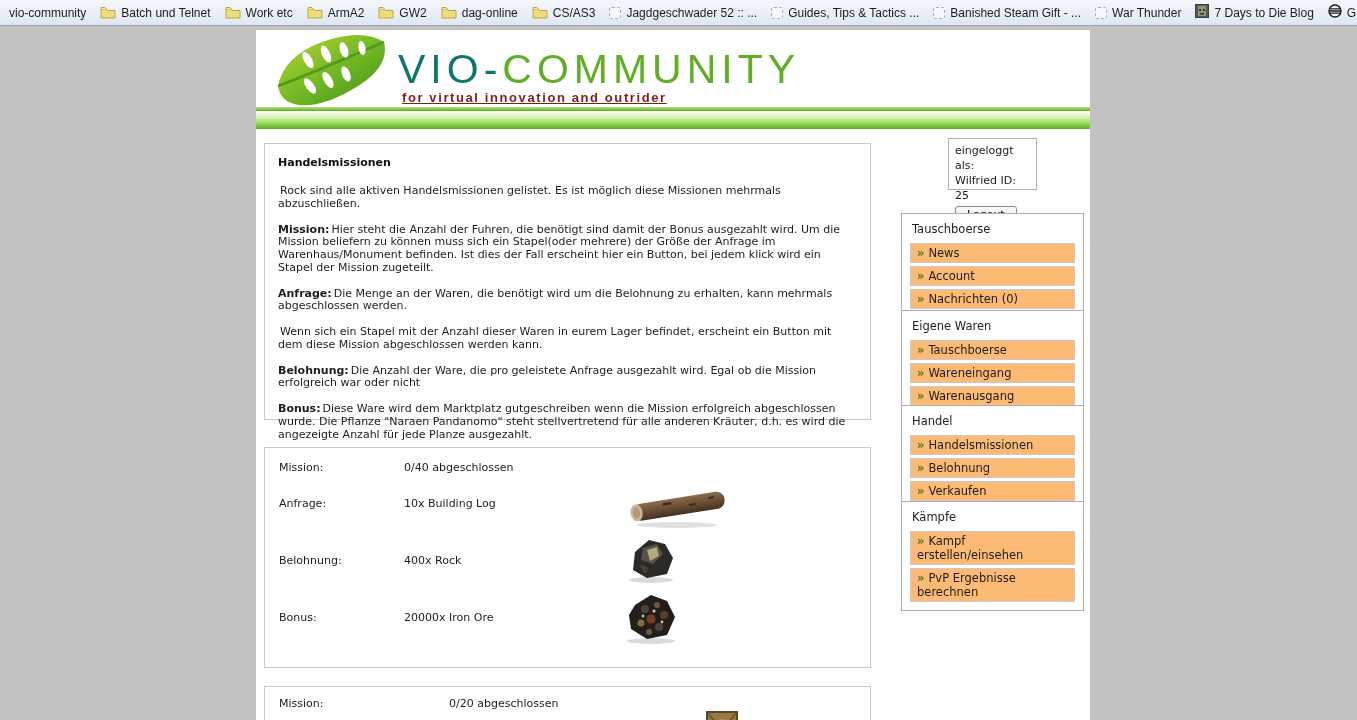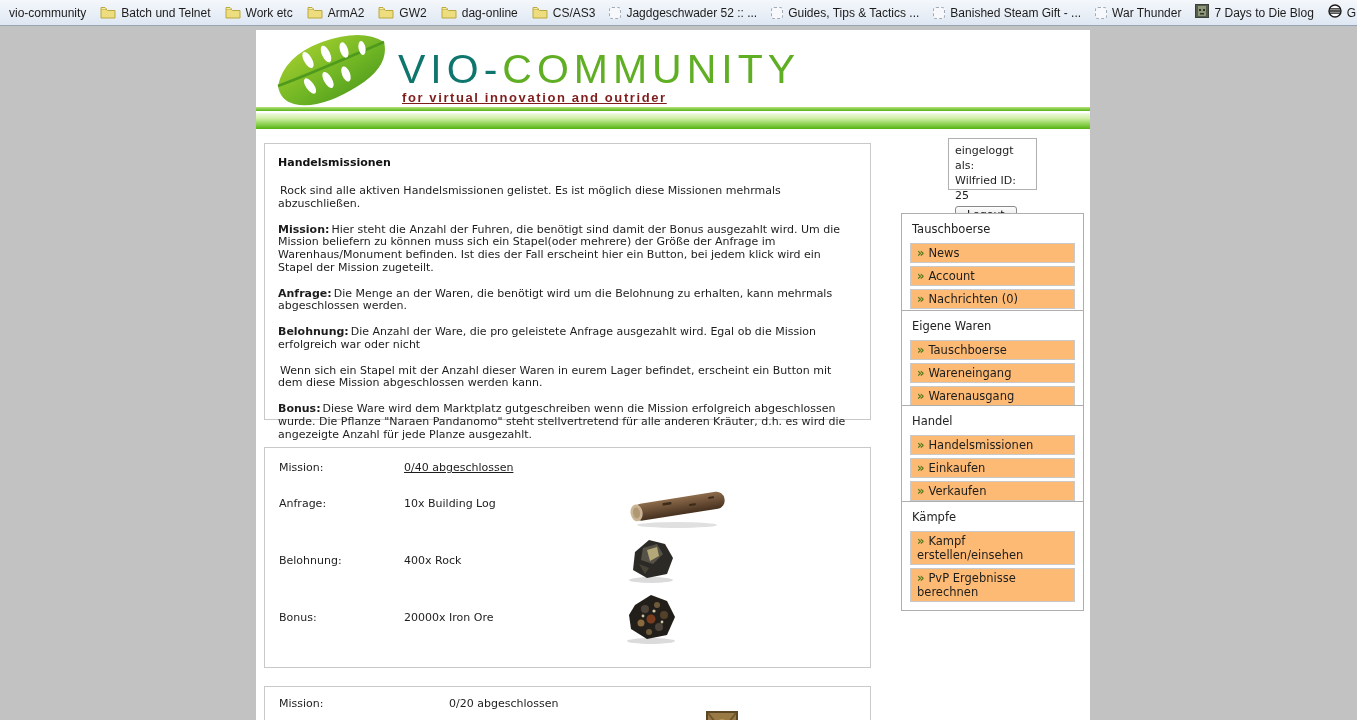--- a/index.html
+++ b/index.html
@@ -192,28 +192,28 @@
   <div class="site-title"><span class="t1">VIO-</span><span class="t2">COMMUNITY</span></div>
   <div class="tagline">for virtual innovation and outrider</div>
   <div class="bar-thin"></div>
   <div class="bar-nav"></div>
 
   <div class="cbox intro-box">
     <div class="intro-title">Handelsmissionen</div>
     <p><b></b><span>Rock sind alle aktiven Handelsmissionen gelistet. Es ist möglich diese Missionen mehrmals abzuschließen.</span></p>
     <p><b>Mission:</b><span>Hier steht die Anzahl der Fuhren, die benötigt sind damit der Bonus ausgezahlt wird. Um die Mission beliefern zu können muss sich ein Stapel(oder mehrere) der Größe der Anfrage im Warenhaus/Monument befinden. Ist dies der Fall erscheint hier ein Button, bei jedem klick wird ein Stapel der Mission zugeteilt.</span></p>
     <p><b>Anfrage:</b><span>Die Menge an der Waren, die benötigt wird um die Belohnung zu erhalten, kann mehrmals abgeschlossen werden.</span></p>
+    <p><b></b><span>Wenn sich ein Stapel mit der Anzahl dieser Waren in eurem Lager befindet, erscheint ein Button mit dem diese Mission abgeschlossen werden kann.</span></p>
     <p><b>Belohnung:</b><span>Die Anzahl der Ware, die pro geleistete Anfrage ausgezahlt wird. Egal ob die Mission erfolgreich war oder nicht</span></p>
-    <p><b></b><span>Wenn sich ein Stapel mit der Anzahl dieser Waren in eurem Lager befindet, erscheint ein Button mit dem diese Mission abgeschlossen werden kann.</span></p>
     <p><b>Bonus:</b><span>Diese Ware wird dem Marktplatz gutgeschreiben wenn die Mission erfolgreich abgeschlossen wurde. Die Pflanze "Naraen Pandanomo" steht stellvertretend für alle anderen Kräuter, d.h. es wird die angezeigte Anzahl für jede Planze ausgezahlt.</span></p>
   </div>
 
   <div class="cbox mission-box1">
     <div class="m-label" style="left:14px; top:13px;">Mission:</div>
-    <div class="m-value" style="left:139px; top:13px;text-decoration:underline;">0/40 abgeschlossen</div>
+    <div class="m-value" style="left:139px; top:13px;">0/40 abgeschlossen</div>
 
     <div class="m-label" style="left:14px; top:49px;">Anfrage:</div>
     <div class="m-value" style="left:139px; top:49px;">10x Building Log</div>
     <div class="m-img" style="left:358px; top:34px;">
       <svg width="108" height="48" viewBox="0 0 108 48">
         <defs>
             <linearGradient id="logg" x1="0" y1="0" x2="0" y2="1">
           <stop offset="0%" stop-color="#8d6c4b"></stop>
               <stop offset="45%" stop-color="#6e5138"></stop>
               <stop offset="100%" stop-color="#45311f"></stop>
@@ -291,21 +291,21 @@
   <div class="side-box sb-waren">
     <div class="side-title">Eigene Waren</div>
     <div class="side-item"><span class="chev">»</span><span>Tauschboerse</span></div>
     <div class="side-item"><span class="chev">»</span><span>Wareneingang</span></div>
     <div class="side-item"><span class="chev">»</span><span>Warenausgang</span></div>
   </div>
 
   <div class="side-box sb-handel">
     <div class="side-title">Handel</div>
     <div class="side-item"><span class="chev">»</span><span>Handelsmissionen</span></div>
-    <div class="side-item"><span class="chev">»</span><span>Einkaufen</span></div>
+    <div class="side-item"><span class="chev">»</span><span>Belohnung</span></div>
     <div class="side-item"><span class="chev">»</span><span>Verkaufen</span></div>
   </div>
 
   <div class="side-box sb-kaempfe">
     <div class="side-title">Kämpfe</div>
     <div class="side-item"><span class="chev">»</span><span>Kampf erstellen/einsehen</span></div>
     <div class="side-item"><span class="chev">»</span><span>PvP Ergebnisse berechnen</span></div>
   </div>
 
 </div>

